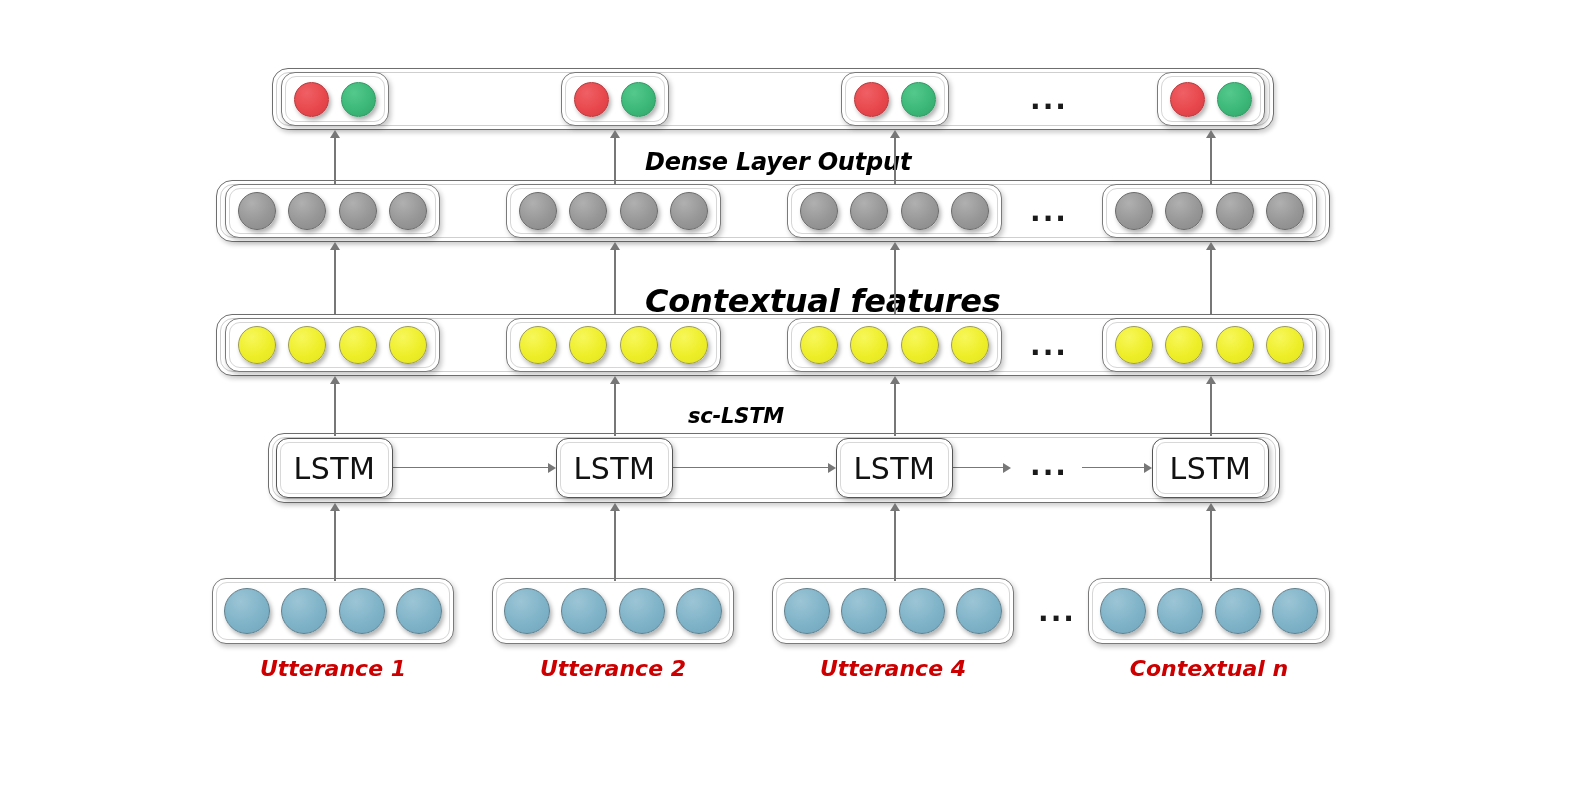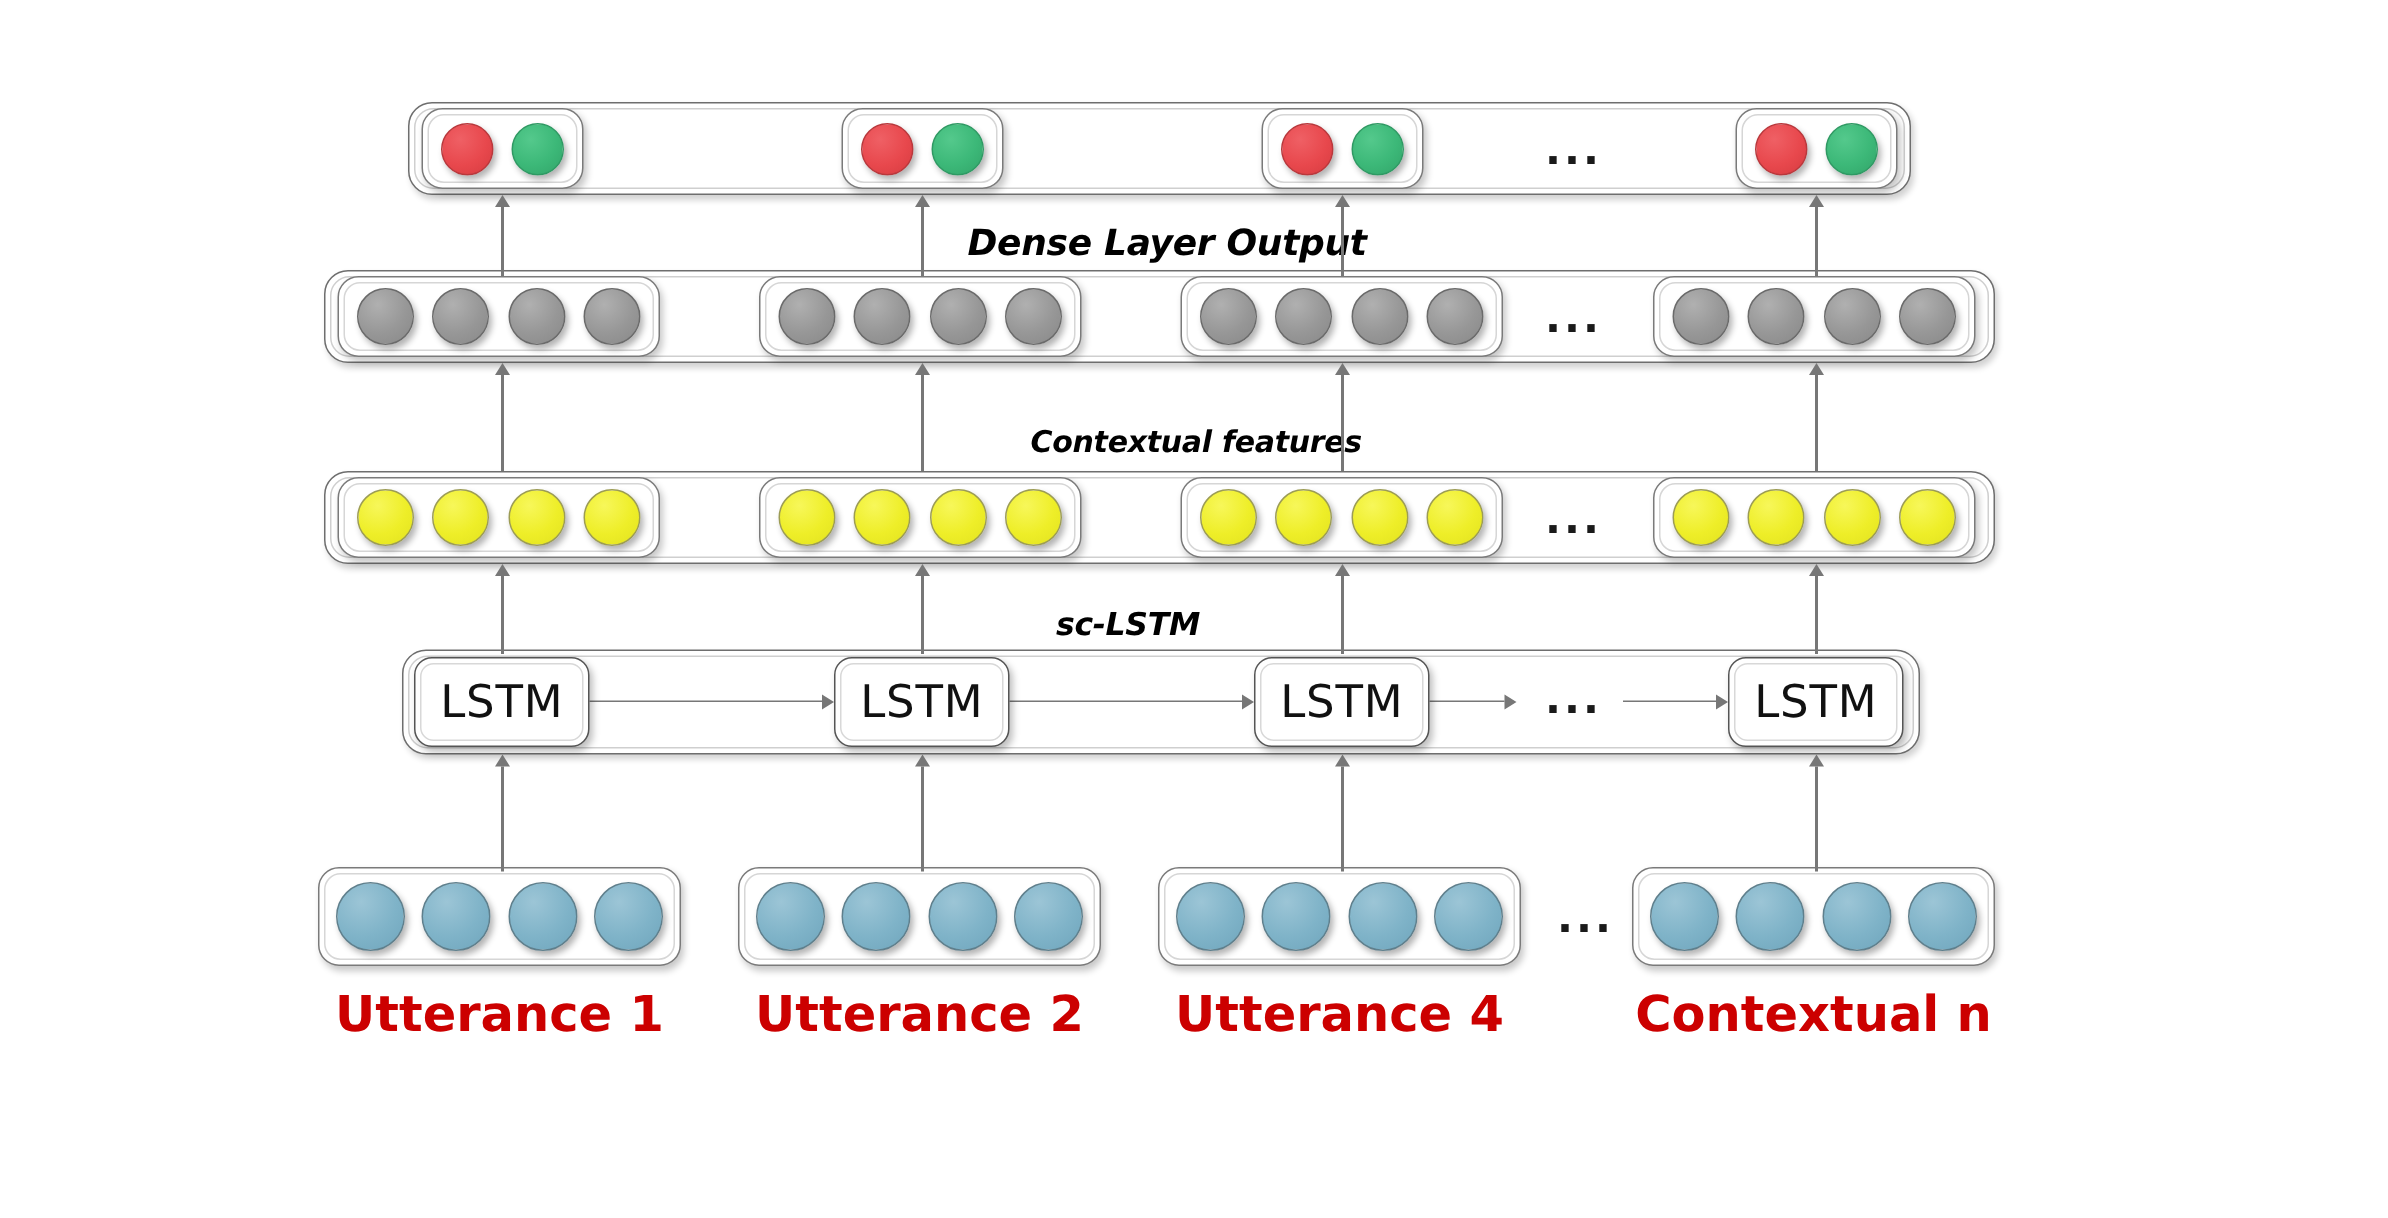--- a/index.html
+++ b/index.html
@@ -123,22 +123,23 @@
     font-family: "DejaVu Sans", sans-serif;
     font-style: italic;
     font-weight: bold;
     color: #000000;
     white-space: nowrap;
     letter-spacing: -0.2px;
   }
   .utt-label {
     position: absolute;
     font-family: "DejaVu Sans", sans-serif;
+    font-style: italic;
     font-weight: bold;
-    font-size: 33px;
+    font-size: 22px;
     color: #cc0000;
     white-space: nowrap;
     text-align: center;
   }
   .ellipsis {
     position: absolute;
     font-family: "DejaVu Sans", sans-serif;
     font-weight: bold;
     font-size: 28px;
     color: #1a1a1a;
@@ -271,21 +272,21 @@
 
   <div class="v-conn" style="left:614px; top:250px; height:64px;"></div>
   <div class="v-arrow" style="left:610px; top:242px;"></div>
 
   <div class="v-conn" style="left:894px; top:250px; height:64px;"></div>
   <div class="v-arrow" style="left:890px; top:242px;"></div>
 
   <div class="v-conn" style="left:1210px; top:250px; height:64px;"></div>
   <div class="v-arrow" style="left:1206px; top:242px;"></div>
 
-  <div class="layer-label" style="left:687px; top:282px; font-size:20px;">Contextual features</div>
+  <div class="layer-label" style="left:645px; top:282px; font-size:32px;">Contextual features</div>
 
   <div class="layer-band" style="left:216px; top:314px; width:1114px; height:62px;"></div>
 
   <div class="group-box" style="left:225px; top:318px; width:215px; height:54px;">
     <span class="node node-yellow" style="width:38px;height:38px;"></span>
     <span class="node node-yellow" style="width:38px;height:38px;"></span>
     <span class="node node-yellow" style="width:38px;height:38px;"></span>
     <span class="node node-yellow" style="width:38px;height:38px;"></span>
   </div>
 
@@ -317,21 +318,21 @@
 
   <div class="v-conn" style="left:614px; top:384px; height:52px;"></div>
   <div class="v-arrow" style="left:610px; top:376px;"></div>
 
   <div class="v-conn" style="left:894px; top:384px; height:52px;"></div>
   <div class="v-arrow" style="left:890px; top:376px;"></div>
 
   <div class="v-conn" style="left:1210px; top:384px; height:52px;"></div>
   <div class="v-arrow" style="left:1206px; top:376px;"></div>
 
-  <div class="layer-label" style="left:704px; top:404px; font-size:21px;">sc-LSTM</div>
+  <div class="layer-label" style="left:688px; top:404px; font-size:21px;">sc-LSTM</div>
 
   <div class="layer-band" style="left:268px; top:433px; width:1012px; height:70px;"></div>
 
   <div class="lstm-cell" style="left:276px; top:438px; width:117px; height:60px;">LSTM</div>
   <div class="lstm-cell" style="left:556px; top:438px; width:117px; height:60px;">LSTM</div>
   <div class="lstm-cell" style="left:836px; top:438px; width:117px; height:60px;">LSTM</div>
   <div class="lstm-cell" style="left:1152px; top:438px; width:117px; height:60px;">LSTM</div>
 
   <div class="h-conn" style="left:393px; top:467px; width:155px;"></div>
   <div class="h-arrow" style="left:548px; top:463px;"></div>

